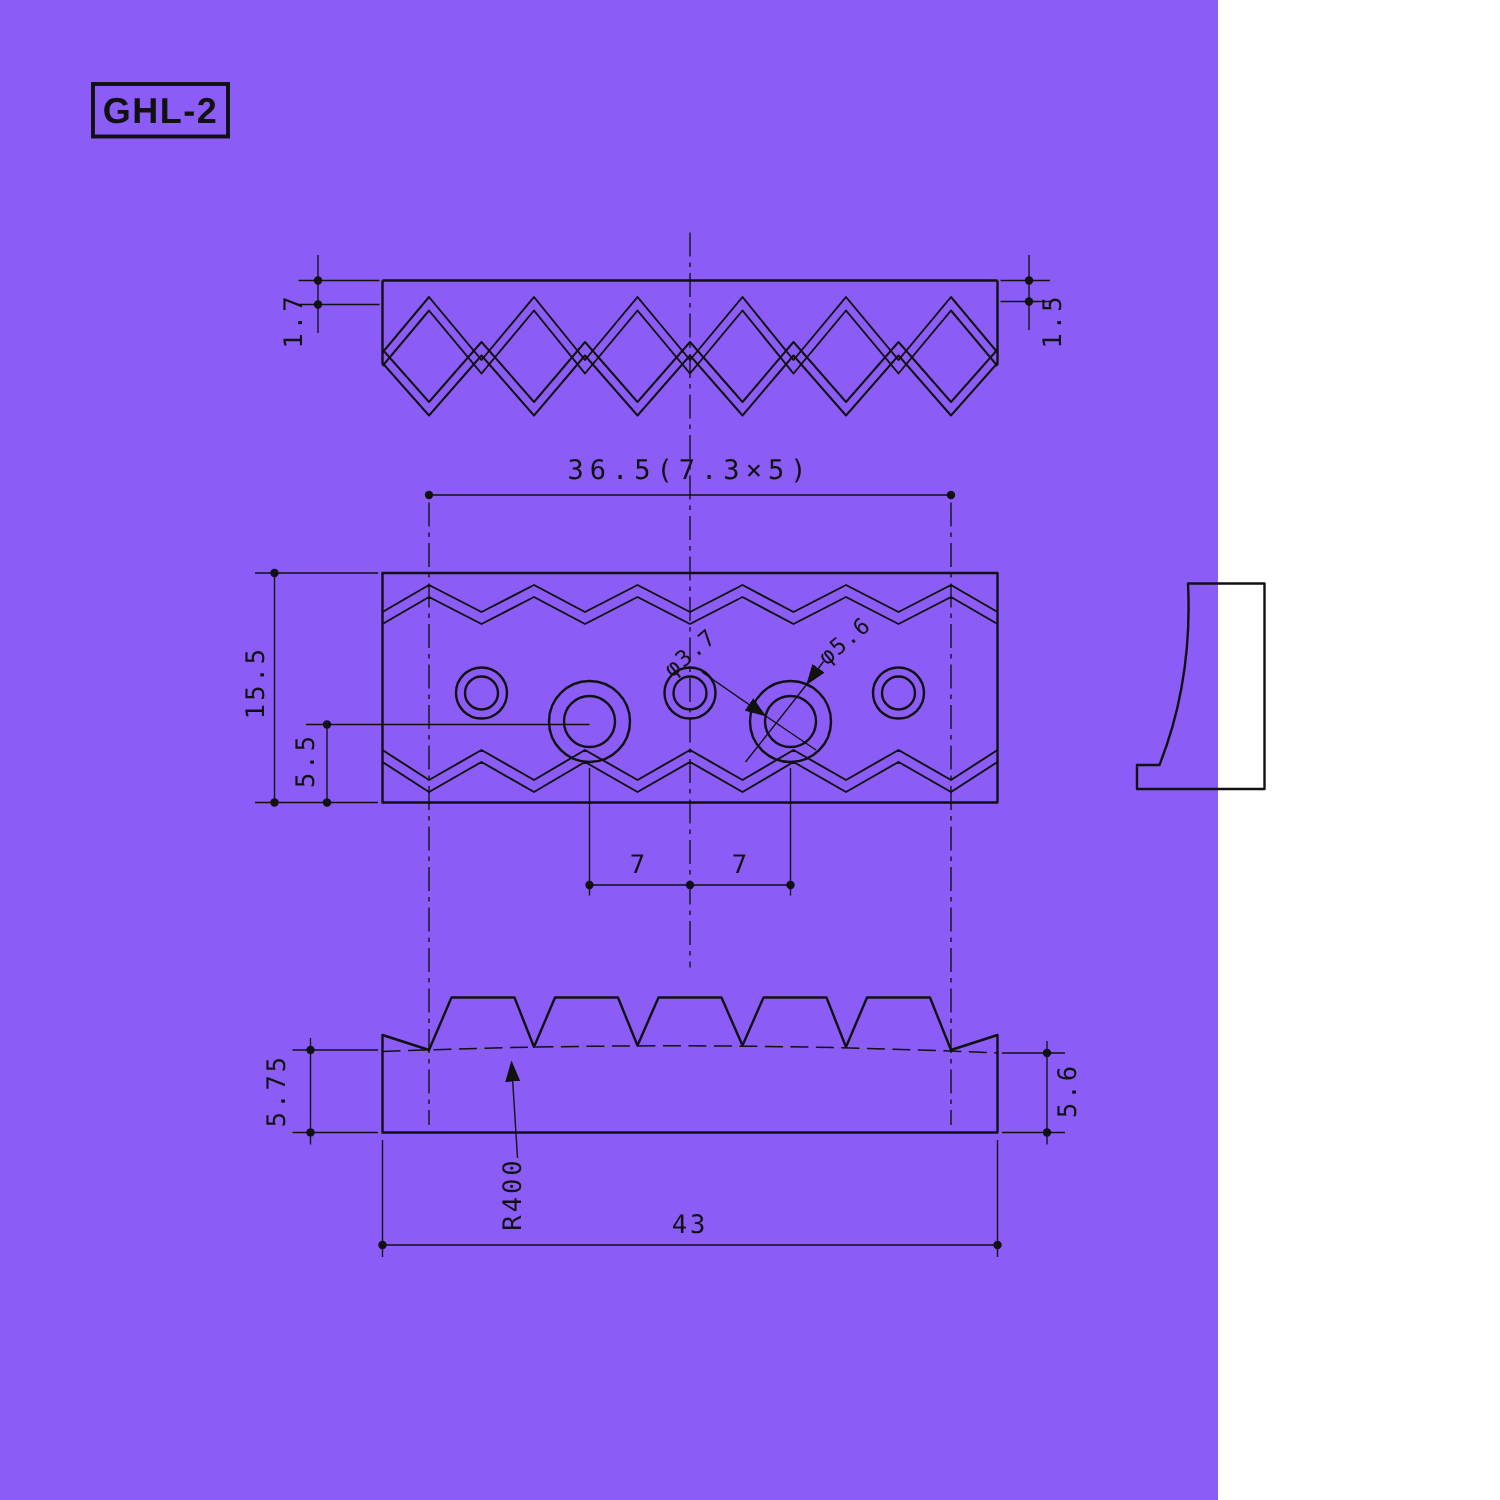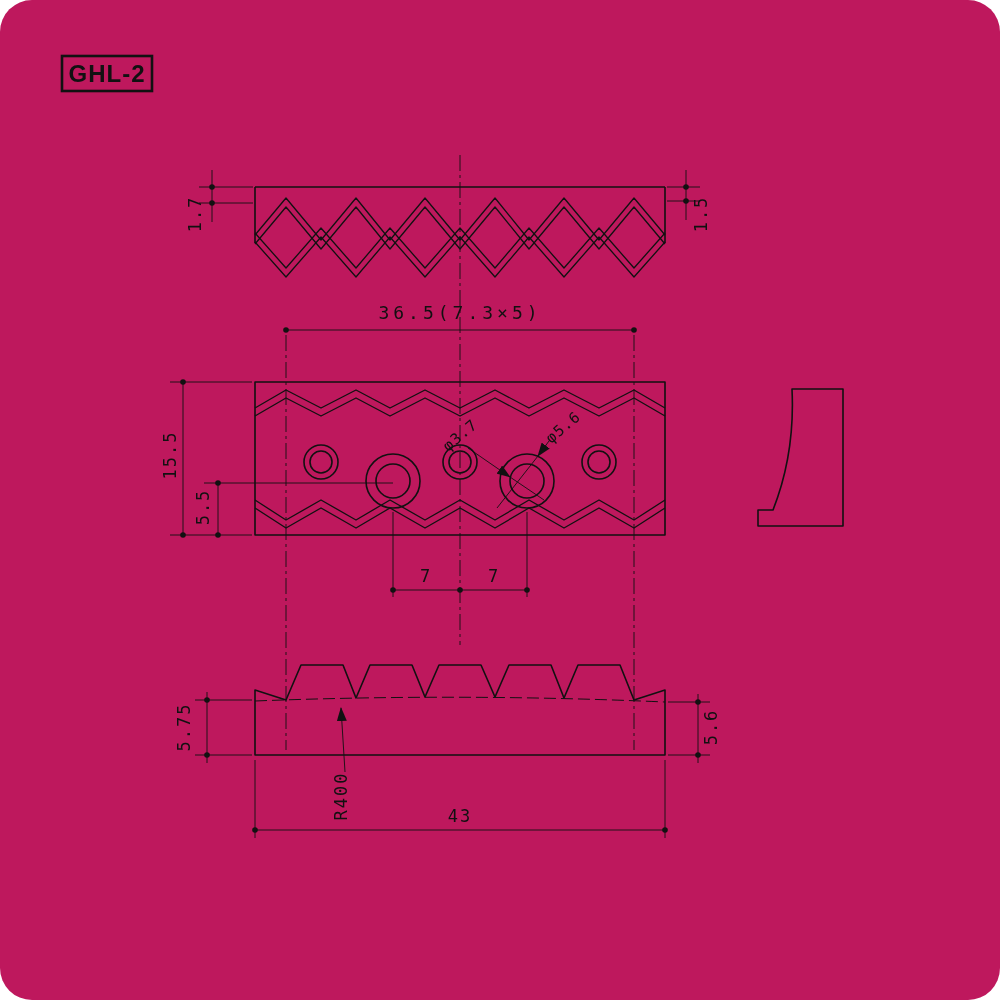--- a/index.html
+++ b/index.html
@@ -1,16 +1,16 @@
 <!DOCTYPE html>
 <html><head>
 <meta charset="utf-8">
 <style>
   html,body{margin:0;padding:0;background:#ffffff;}
-  .sheet{width:1000px;height:1000px;position:relative;background:#be185d;font-family:"DejaVu Sans Mono","Liberation Mono",monospace;border-radius:32px;}
+  .sheet{width:812px;height:1000px;position:relative;background:#8b5cf6;font-family:"DejaVu Sans Mono","Liberation Mono",monospace;}
   svg{display:block;}
   .outline{fill:none;stroke-width:1.6;stroke-linejoin:round;}
   .serr{fill:none;stroke-width:1.3;stroke-linejoin:round;}
   .dim{fill:none;stroke-width:0.9;}
   .cline{fill:none;stroke-width:0.9;stroke-dasharray:16 4 3 4;}
   .arcline{fill:none;stroke-width:1;stroke-dasharray:12 5;}
   .dimtext{font-family:"DejaVu Sans Mono","Liberation Mono",monospace;font-size:17px;letter-spacing:2px;fill:#111;}
   .spreadtext{font-size:18px;letter-spacing:4px;}
   .leadertext{font-size:15px;letter-spacing:1px;}
   .titlebox{fill:none;stroke:#111;stroke-width:2.6;}

